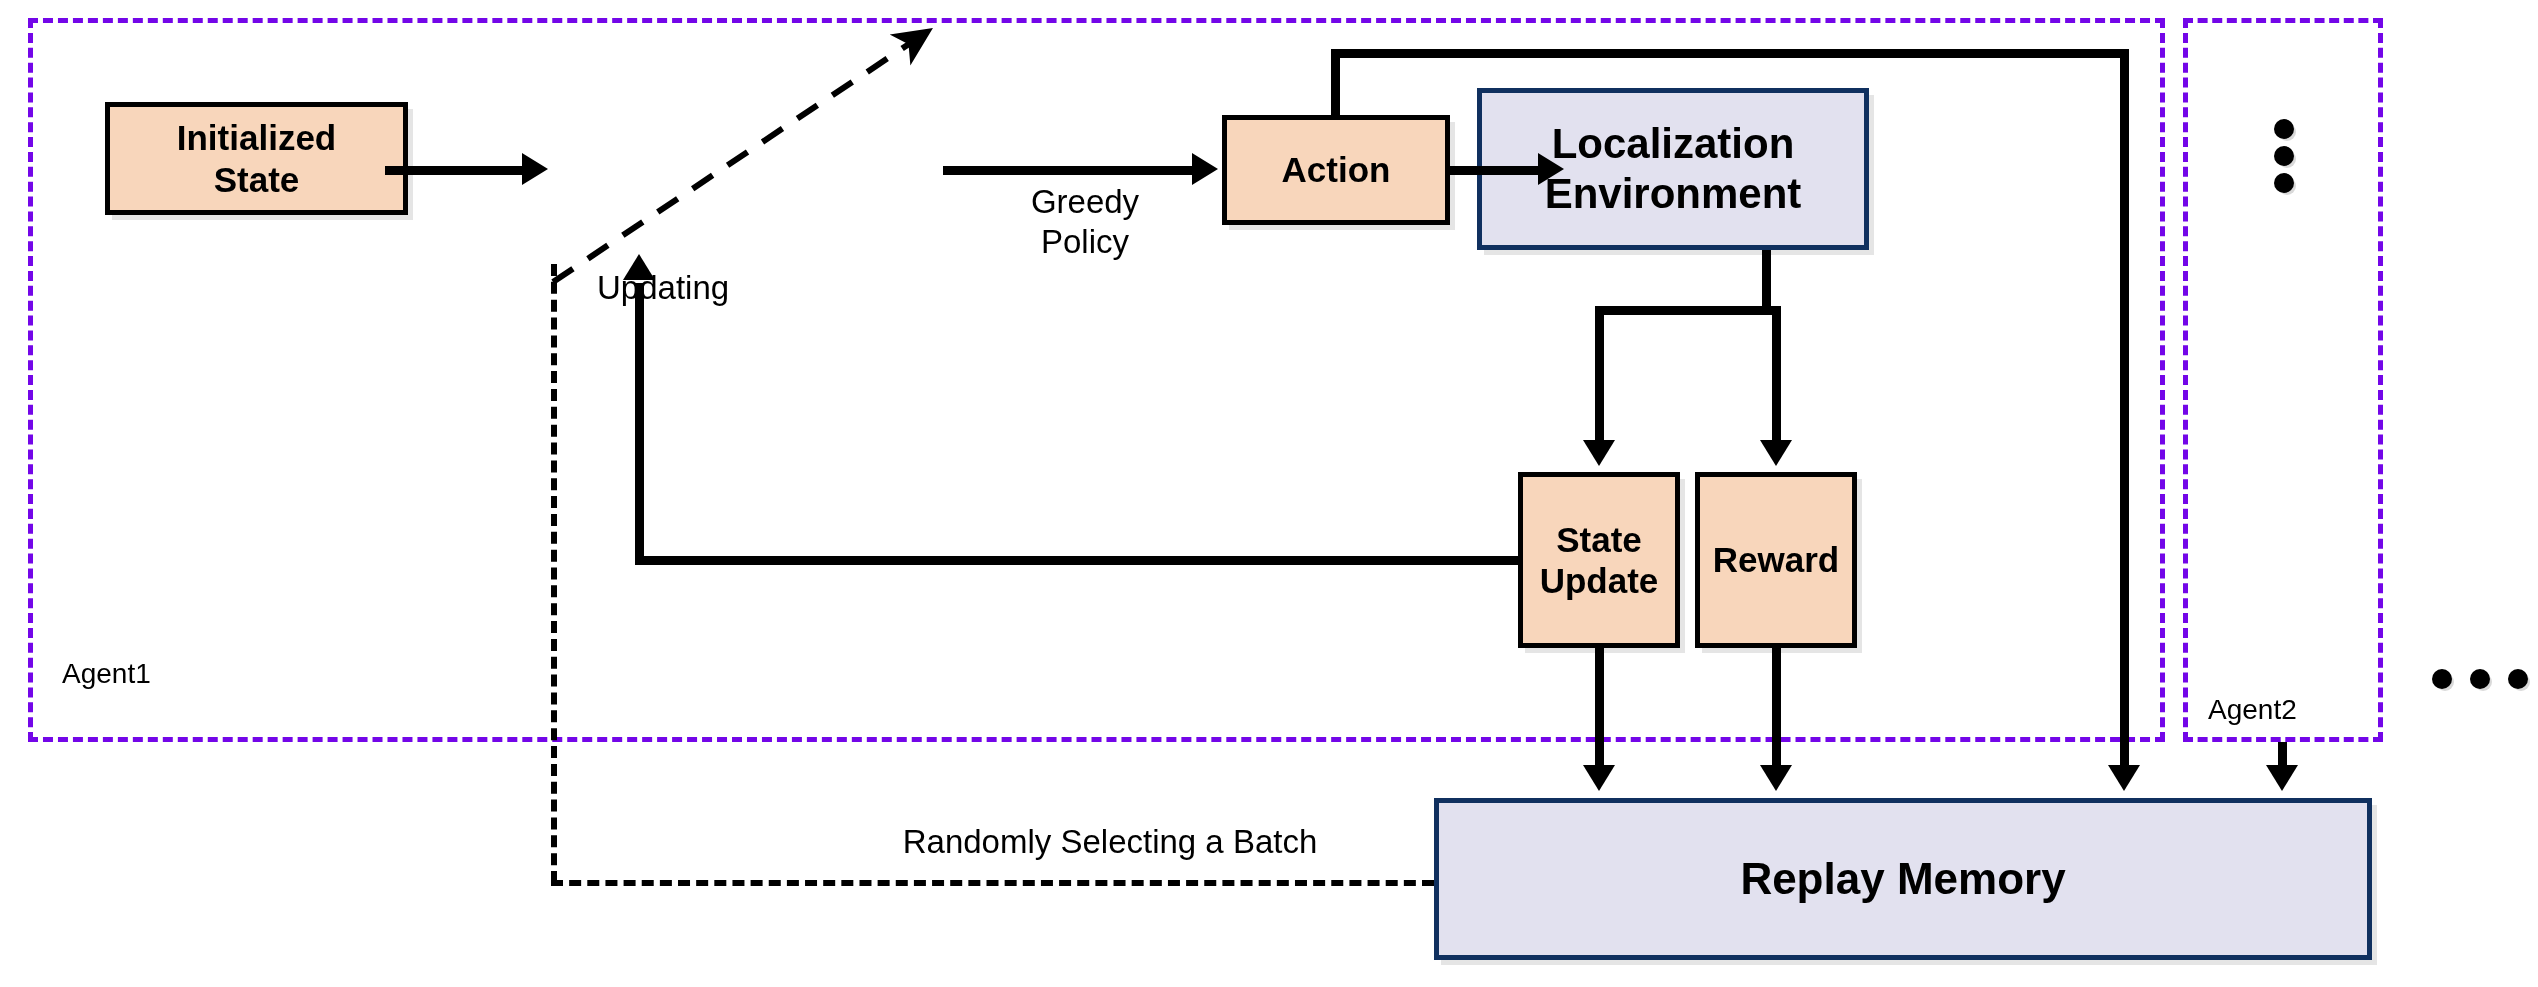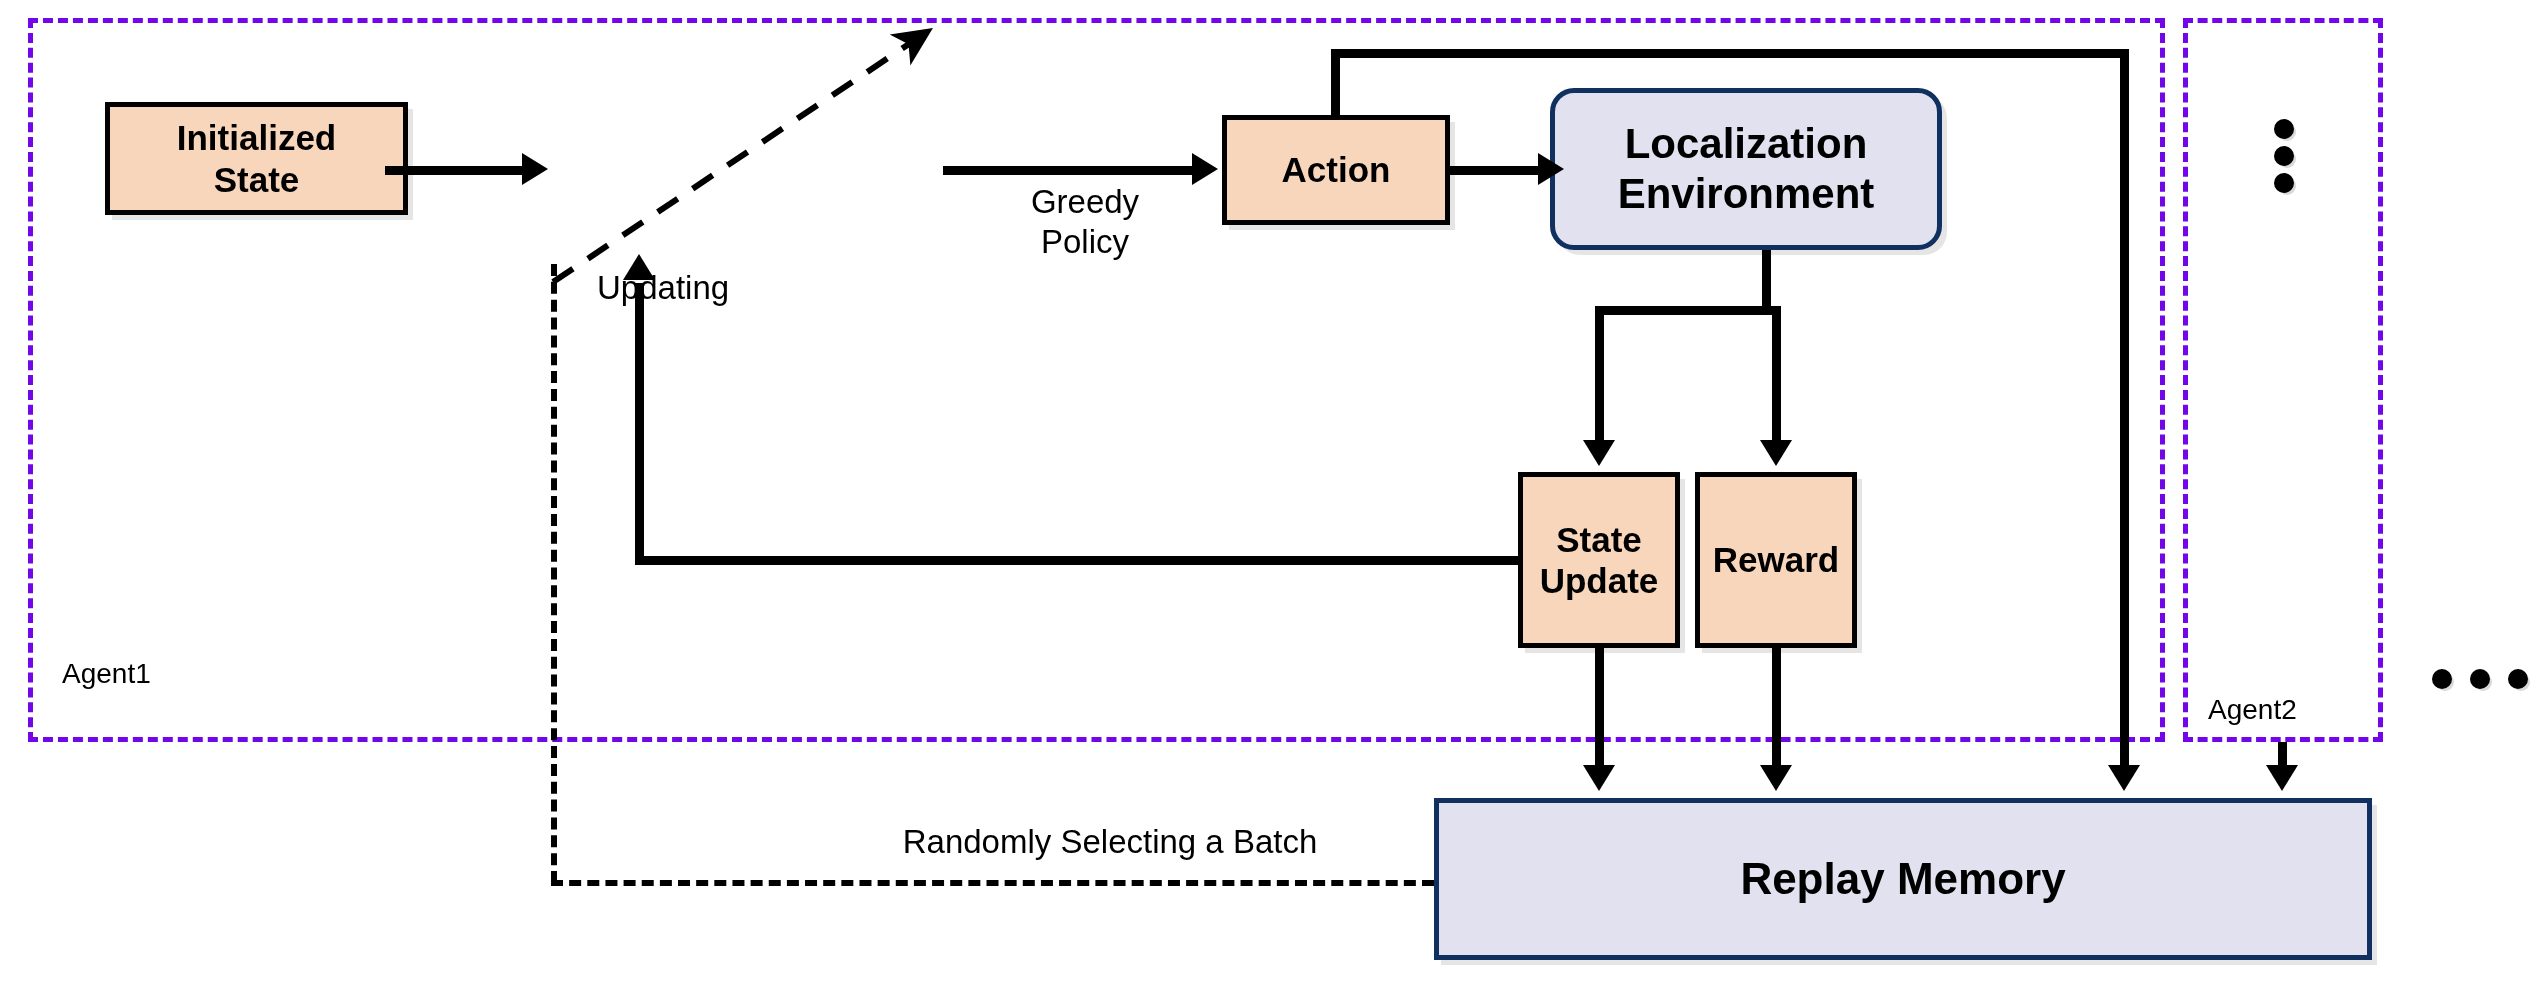--- a/index.html
+++ b/index.html
@@ -140,21 +140,21 @@
   <div class="node peach" style="left:82px; top:102px; width:303px; height:113px; font-size:35px;margin-left:23px;">
     <span style="white-space:pre-line;">Initialized
 State</span>
   </div>
 
 
   <div class="node peach" style="left:1222px; top:115px; width:228px; height:110px; font-size:35px;">
     <span style="white-space:pre-line;">Action</span>
   </div>
 
-  <div class="node lav" style="left:1550px; top:88px; width:392px; height:162px; font-size:42px;border-radius:24px;">
+  <div class="node lav" style="left:1477px; top:88px; width:392px; height:162px; font-size:42px;">
     <span style="white-space:pre-line;">Localization
 Environment</span>
   </div>
 
   <div class="node peach" style="left:1518px; top:472px; width:162px; height:176px; font-size:35px;">
     <span style="white-space:pre-line;">State
 Update</span>
   </div>
 
   <div class="node peach" style="left:1695px; top:472px; width:162px; height:176px; font-size:35px;justify-content:center;">

